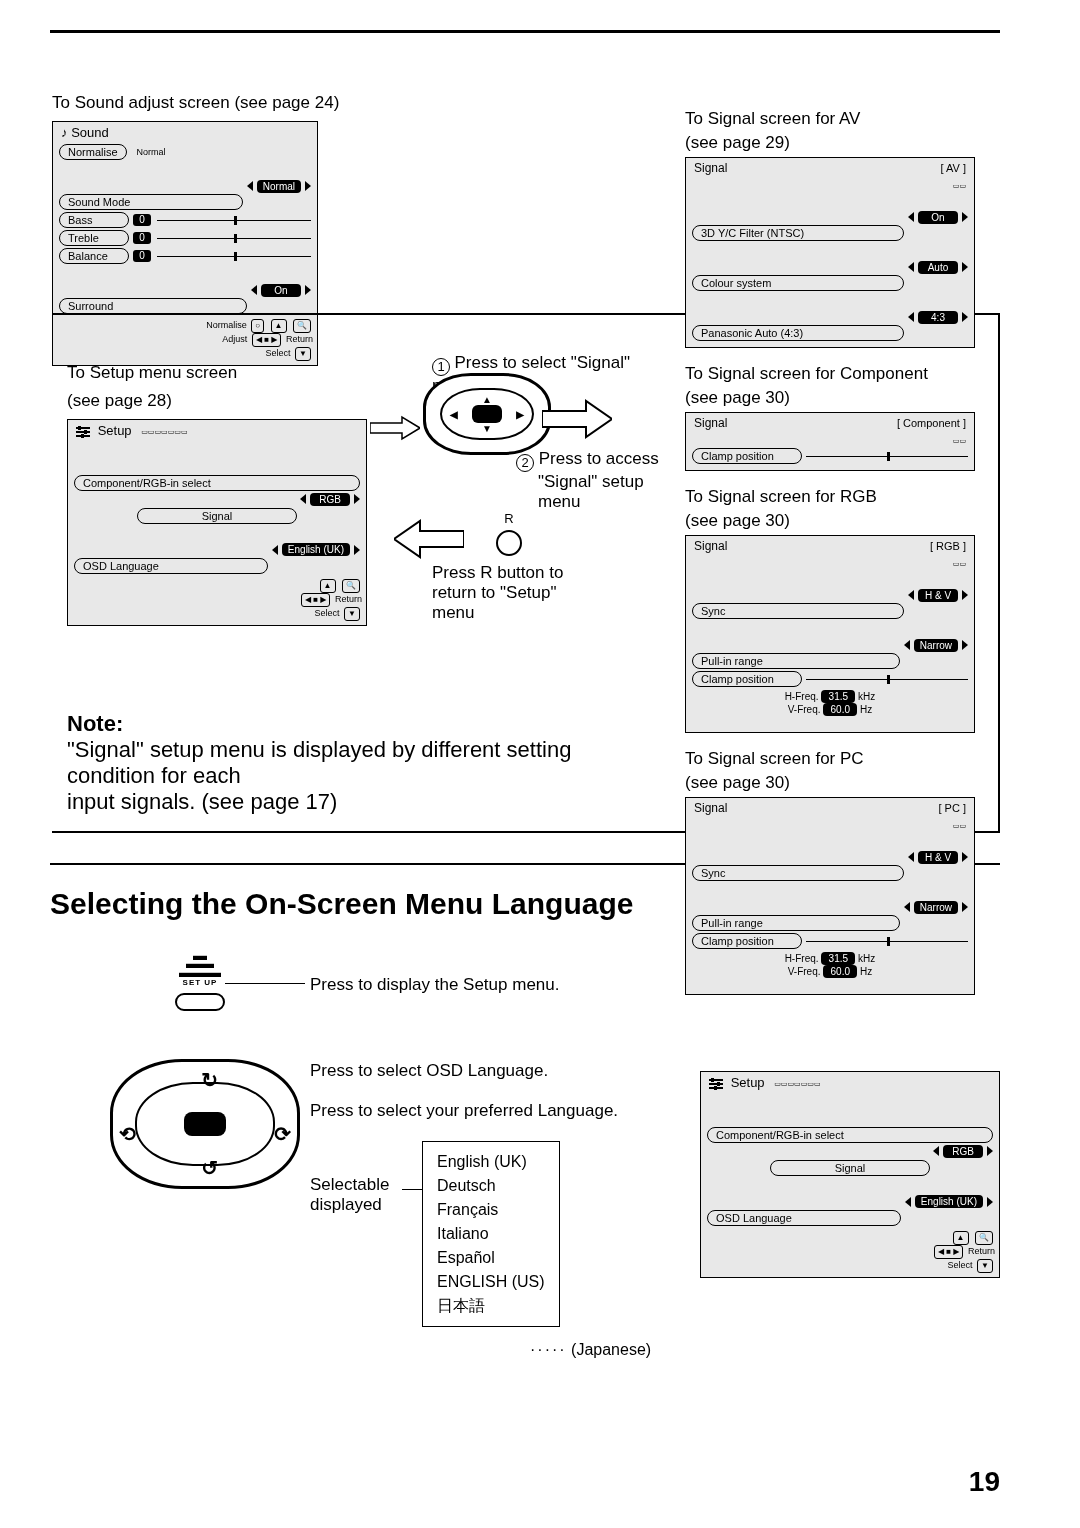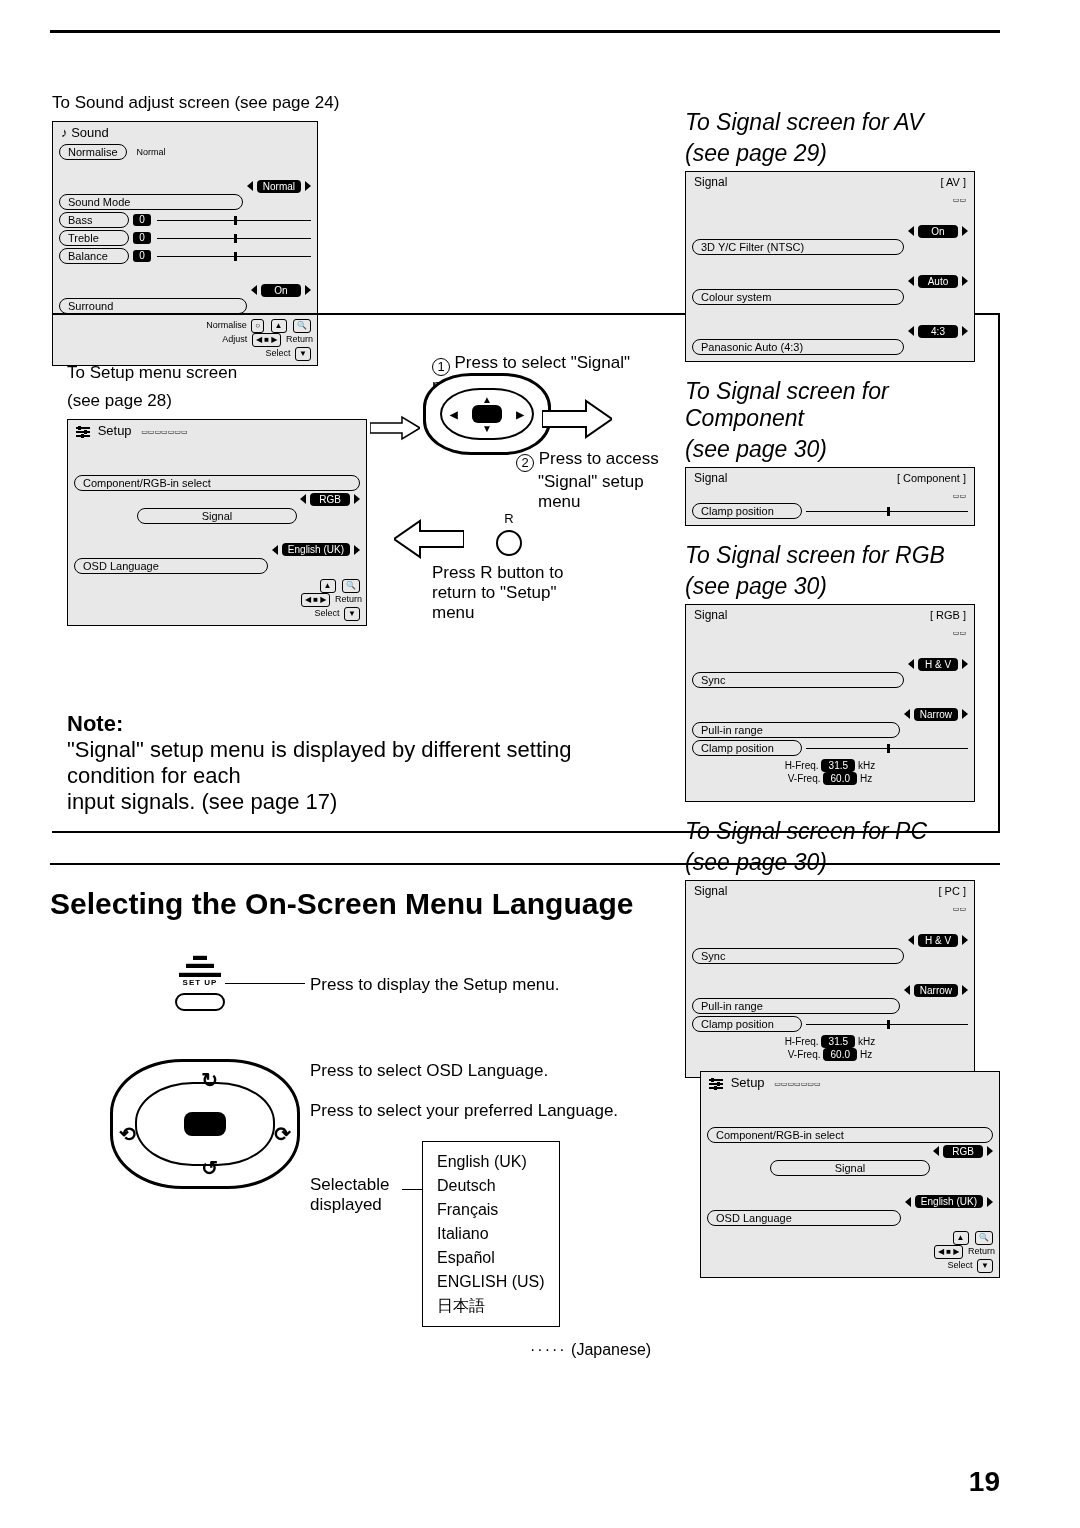--- a/index.html
+++ b/index.html
@@ -132,21 +132,21 @@
     border: 2px solid #000;
     border-left: 0;
   }
 
   
   .sound-wrap { position: absolute; left: 0; top: 0; width: 320px; }
   .sound-osd { width: 266px; }
 
   
   .sig-col { position: absolute; right: 15px; top: 0; width: 300px; }
-  .sig-caption { font-size: 23px; margin-bottom: 4px; margin-top: 16px; font-style: italic; }
+  .sig-caption { font-size: 17px; margin-bottom: 4px; margin-top: 16px; }
   .sig-osd { width: 290px; margin-bottom: 8px; }
   .sig-header {
     display: flex;
     justify-content: space-between;
     align-items: center;
     padding: 3px 8px;
     font-size: 12px;
   }
   .sig-badge {
     font-size: 11px;

